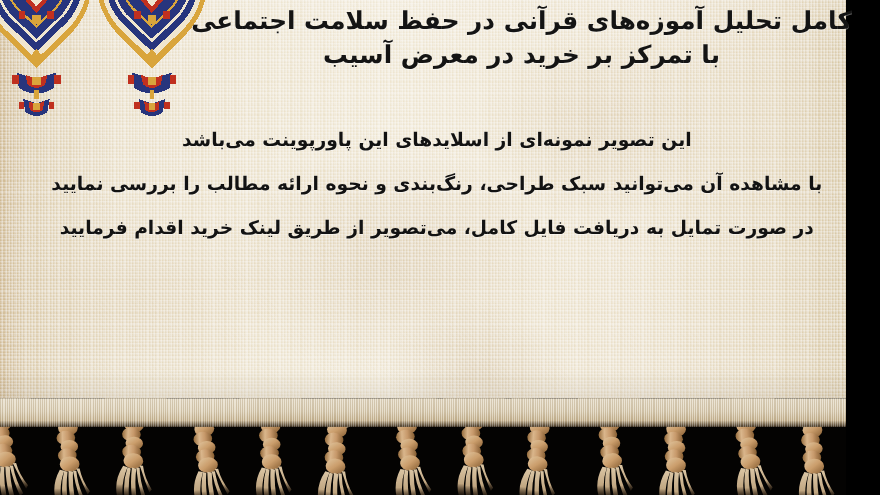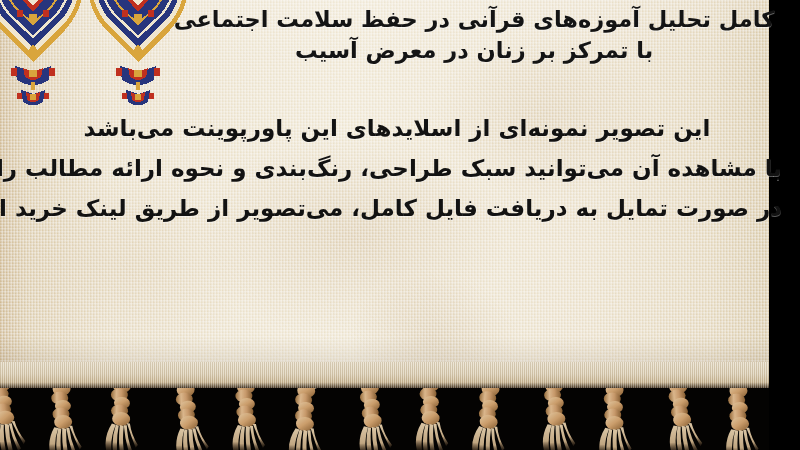--- a/index.html
+++ b/index.html
@@ -91,21 +91,21 @@
   .title .ln2 { margin-top: 1px; }
 
   .body-text {
     position: absolute;
     right: 18px;
     top: 108px;
     width: 770px;
     text-align: center;
     direction: rtl;
     color: #121212;
-    font-size: 23px;
+    font-size: 17px;
     line-height: 40px;
     font-weight: 600;
     text-shadow: 0 1px 0 rgba(255,255,255,.34);
   }
   .body-text .ln { display: block; white-space: nowrap; }
 
   
   .fringe-zone {
     position: absolute;
     left: 0; top: 362px;
@@ -192,21 +192,21 @@
 
   <div class="ornament orn-b">
     <svg width="112" height="160" viewBox="0 0 112 160" shape-rendering="crispEdges" aria-hidden="true">
       <use href="#med" x="0" y="0"></use>
       <use href="#pend" x="0" y="118"></use>
     </svg>
   </div>
 
   <div class="title">
     <span class="ln ln1">کامل تحلیل آموزه‌های قرآنی در حفظ سلامت اجتماعی</span>
-    <span class="ln ln2">با تمرکز بر زنان در معرض آسیب</span>
+    <span class="ln ln2">با تمرکز بر خرید در معرض آسیب</span>
   </div>
 
   <div class="body-text">
     <span class="ln">این تصویر نمونه‌ای از اسلایدهای این پاورپوینت می‌باشد</span>
     <span class="ln">با مشاهده آن می‌توانید سبک طراحی، رنگ‌بندی و نحوه ارائه مطالب را بررسی نمایید</span>
     <span class="ln">در صورت تمایل به دریافت فایل کامل، می‌تصویر از طریق لینک خرید اقدام فرمایید</span>
   </div>
 
   <div class="fringe-zone">
     <div class="fringe-top-cloth"></div>

